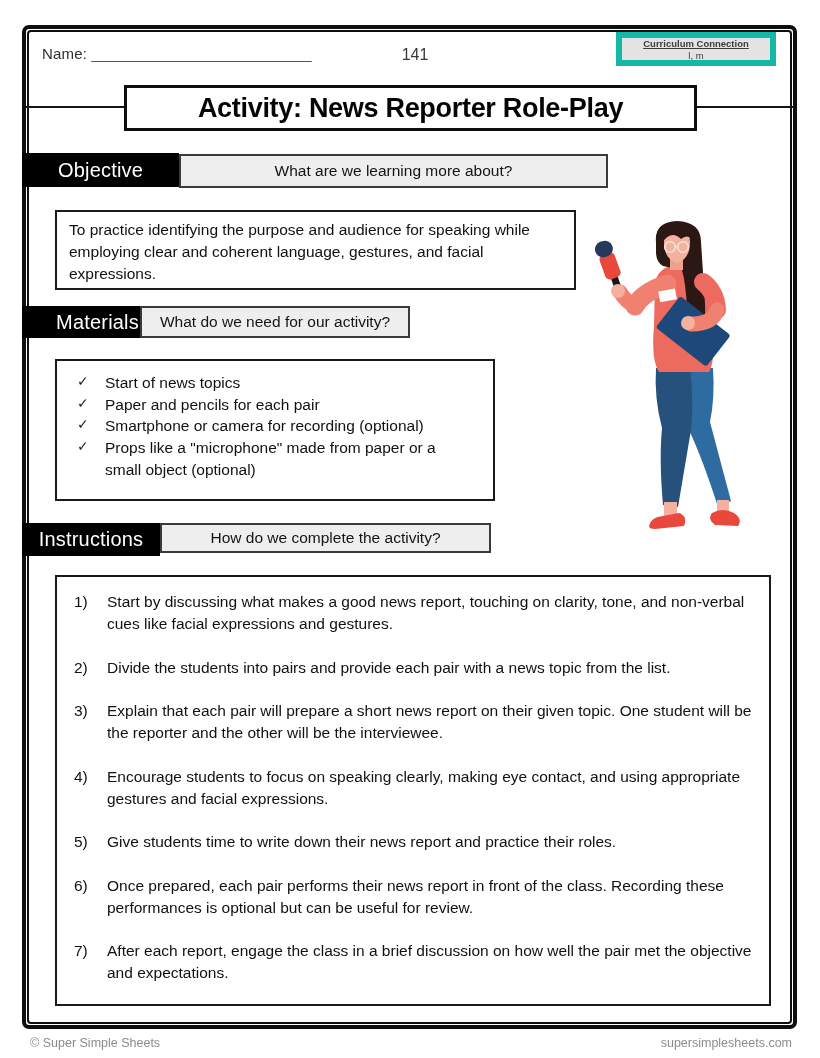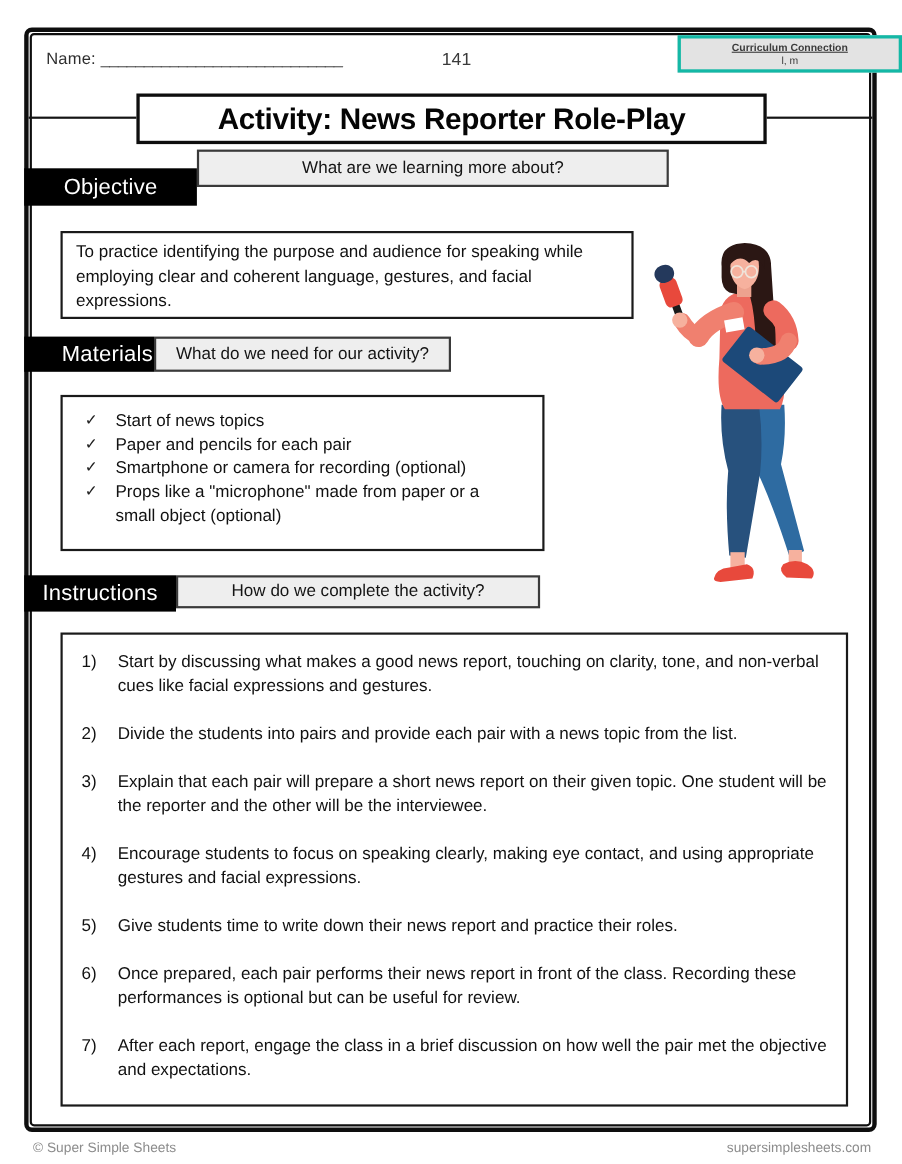--- a/index.html
+++ b/index.html
@@ -24,22 +24,22 @@
   .name-row {
     position:absolute; left:42px; top:45px; font-size:15px; color:#2e2e2e;
     letter-spacing:.2px; white-space:nowrap;
   }
   .name-row .line { color:#4a4a4a; letter-spacing:-.5px; }
   .page-number {
     position:absolute; left:335px; top:46px; width:160px; text-align:center;
     font-size:16px; color:#3a3a3a;
   }
   .curriculum-box {
-    position:absolute; left:616px; top:32px; width:204px; height:34px;
-    background:#e3e3e3; border:3px solid #14b8a6; z-index:5;
+    position:absolute; left:616px; top:32px; width:160px; height:34px;
+    background:#e3e3e3; border:6px solid #14b8a6; z-index:5;
     display:flex; flex-direction:column; align-items:center; justify-content:center;
   }
   .curriculum-box .curr-title { font-size:9.5px; font-weight:bold; color:#3c3c3c; text-decoration:underline; }
   .curriculum-box .curr-codes { font-size:9.5px; color:#3c3c3c; margin-top:1px; }
 
   .title-line { position:absolute; left:26px; top:106px; width:767px; height:2px; background:#141414; }
   .title-box {
     position:absolute; left:124px; top:85px; width:573px; height:46px;
     background:#fff; border:3px solid #0e0e0e; z-index:4;
     display:flex; align-items:center; justify-content:center;
@@ -50,21 +50,21 @@
     position:absolute; background:#000; color:#fff; z-index:3;
     display:flex; align-items:center; justify-content:center;
     font-size:20px; letter-spacing:.2px;
   }
   .sec-q {
     position:absolute; background:#eeeeee; border:2px solid #3a3a3a; z-index:2;
     display:flex; align-items:center; justify-content:center;
     font-size:15.5px; color:#141414;
   }
   .obj-label { left:22px; top:153px; width:157px; height:34px; }
-  .obj-q     { left:179px; top:136px; width:429px; height:34px; }
+  .obj-q     { left:179px; top:154px; width:429px; height:34px; }
   .mat-label { left:22px; top:306px; width:118px; height:32px;padding-left:33px; }
   .mat-q     { left:140px; top:306px; width:270px; height:32px; }
   .ins-label { left:22px; top:523px; width:138px; height:33px; }
   .ins-q     { left:160px; top:523px; width:331px; height:30px; }
 
   .obj-box {
     position:absolute; left:55px; top:210px; width:521px; height:80px;
     border:2px solid #1a1a1a; padding:7px 16px 7px 12px;
     font-size:15.5px; line-height:1.42; color:#111;
   }

